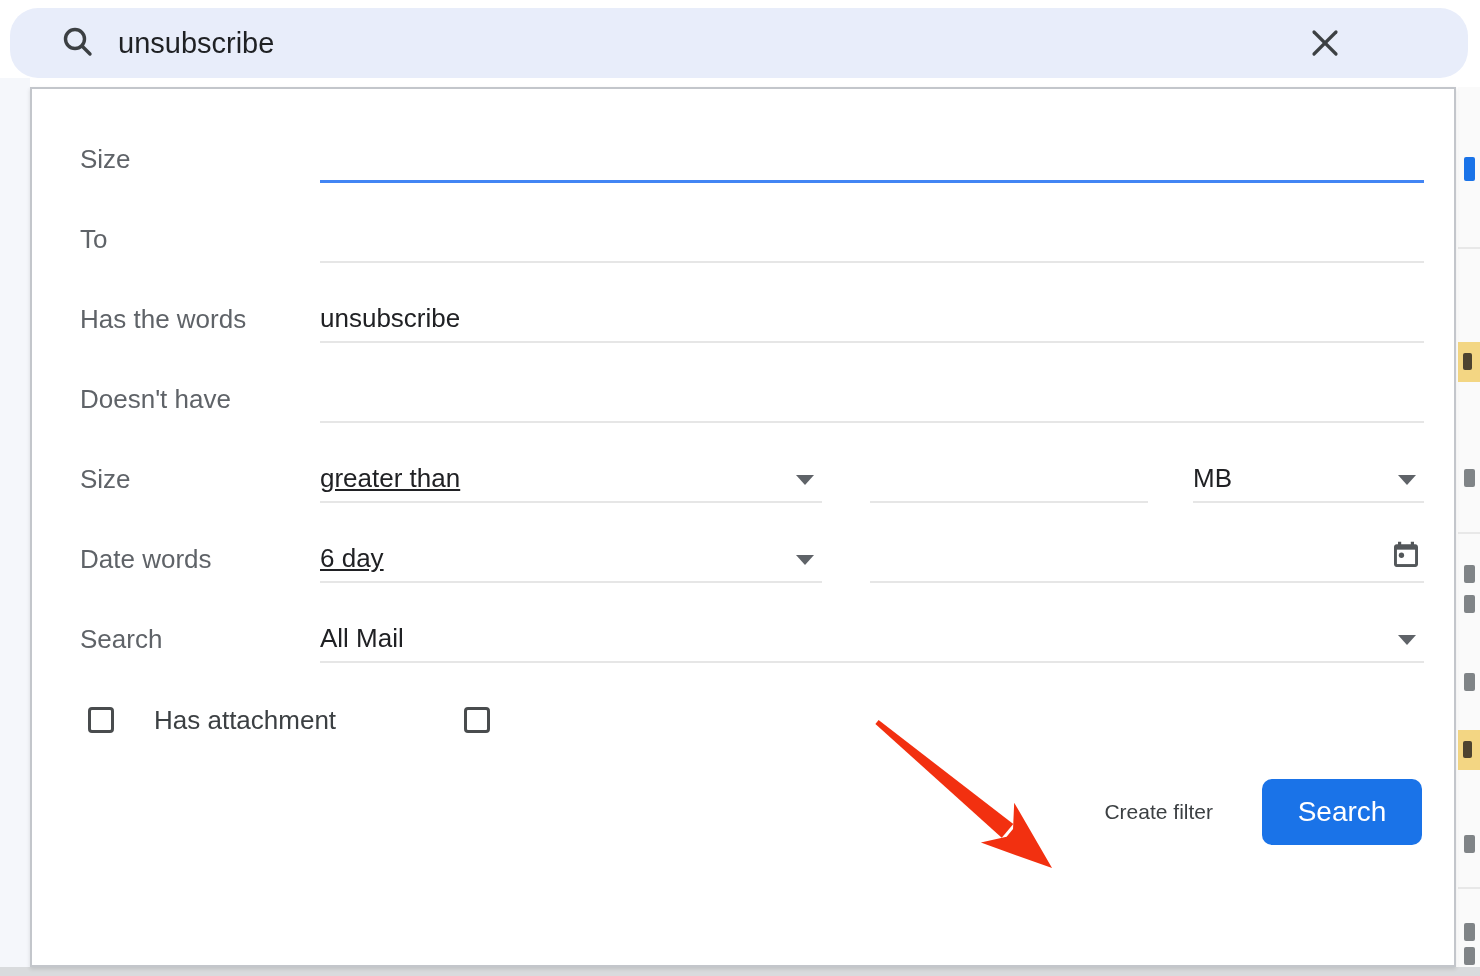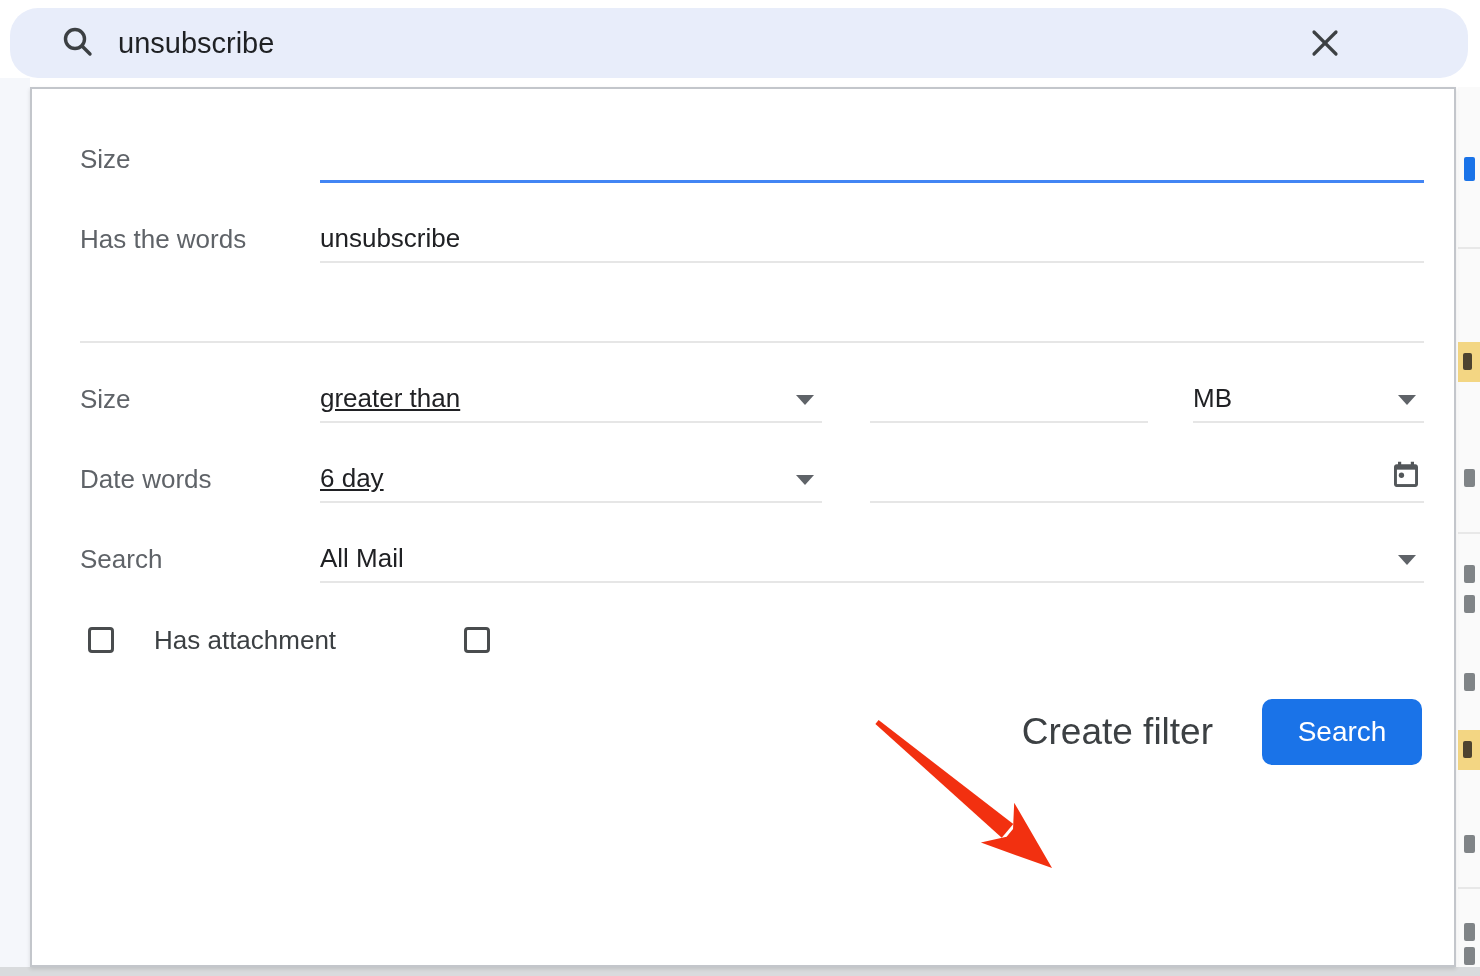--- a/index.html
+++ b/index.html
@@ -144,21 +144,21 @@
   }
   .cb2 { margin-left: 128px; }
 
   
   .actions-row {
     margin-top: 32px; height: 64px;
     display: flex; align-items: center; justify-content: flex-end;
     padding-right: 2px;
   }
   .create-filter {
-    font-size: 37px; color: #3c4043;
+    font-size: 21px; color: #3c4043;
     cursor: pointer;
   }
   .search-btn {
     margin-left: 49px;
     width: 160px; height: 66px;
     background: #1a73e8;
     color: #ffffff;
     border: none; border-radius: 10px;
     font-family: "Liberation Sans", "DejaVu Sans", sans-serif;
     font-size: 28px;
@@ -210,30 +210,37 @@
 
 <div class="panel">
 
   <div class="frow">
     <div class="flabel">Size</div>
     <div class="fields">
       <input class="line-input focused" type="text" value="" style="">
     </div>
   </div>
 
+  <div class="frow">
+    <div class="flabel">To</div>
+    <div class="fields">
+      <input class="line-input" type="text" value="" style="">
+    </div>
+  </div>
 
 
   <div class="frow">
     <div class="flabel">Has the words</div>
     <div class="fields">
       <input class="line-input" type="text" value="unsubscribe" style="">
     </div>
   </div>
 
   <div class="frow">
+    <div class="flabel">Doesn't have</div>
     <div class="fields">
       <input class="line-input" type="text" value="" style="">
     </div>
   </div>
 
   <div class="frow">
     <div class="flabel">Size</div>
     <div class="fields">
       <div class="selectbox w-op">
         <span>greater than</span>

